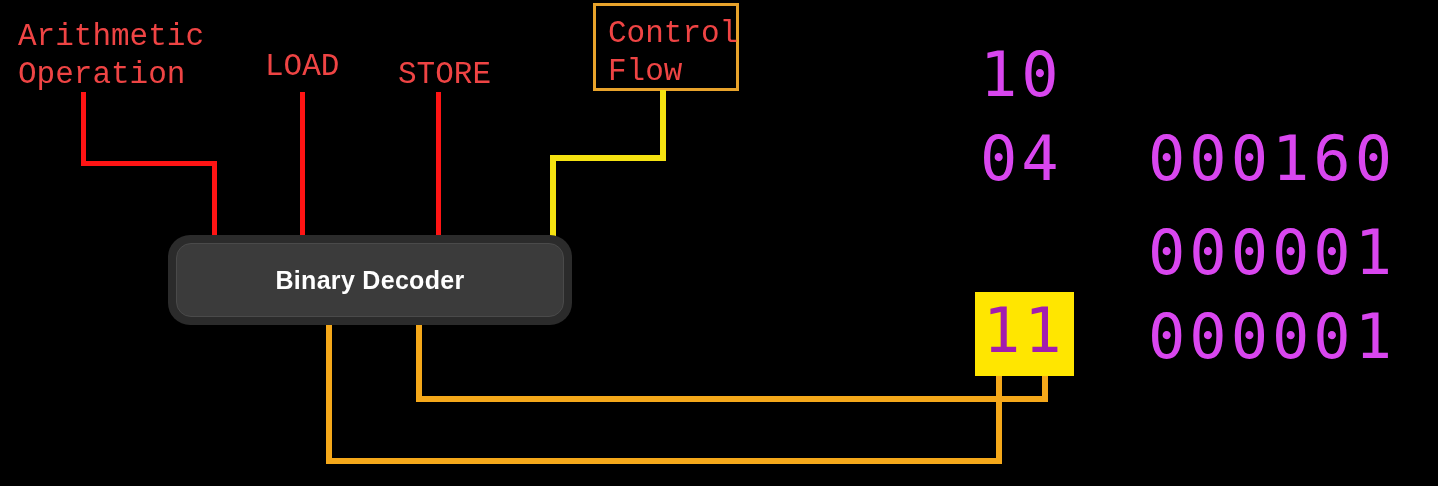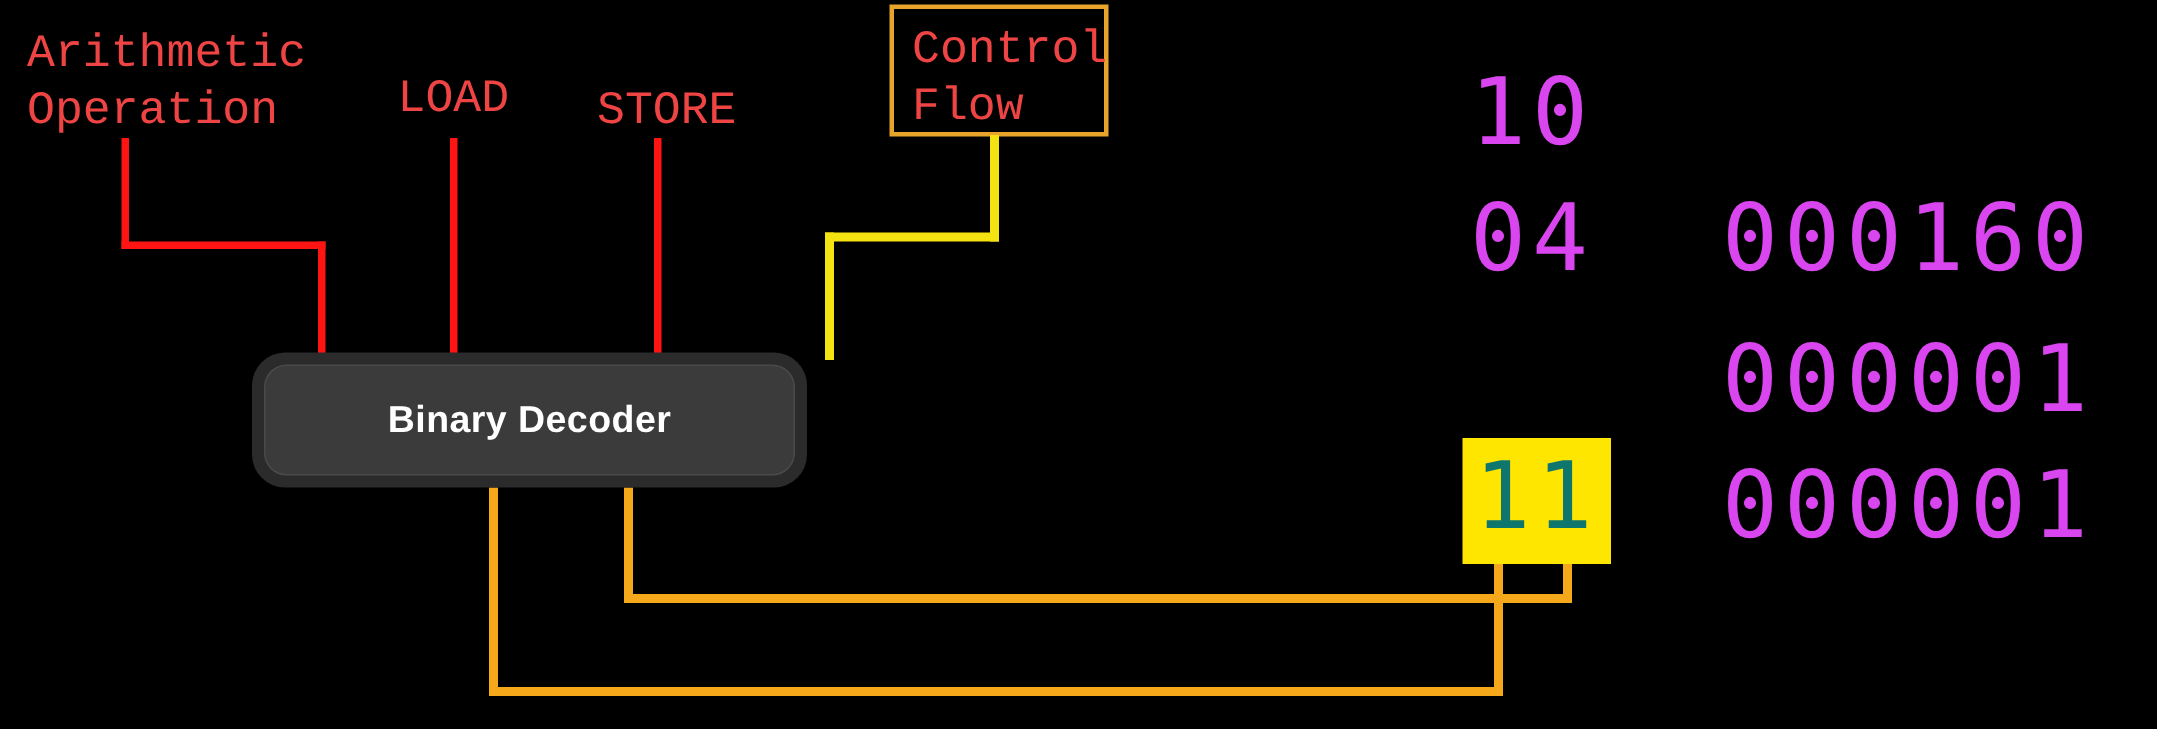--- a/index.html
+++ b/index.html
@@ -47,21 +47,21 @@
     position: static;
     display: block;
     padding: 9px 0 0 12px;
   }
 
   
   #decoder {
     position: absolute;
     left: 168px;
     top: 235px;
-    width: 370px;
+    width: 404px;
     height: 90px;
     background: #2b2b2b;
     border-radius: 22px;
     box-sizing: border-box;
     padding: 8px;
   }
   #decoder-inner {
     width: 100%;
     height: 100%;
     background: #3b3b3b;
@@ -95,21 +95,21 @@
     color: #d946ef;
     font-family: "DejaVu Sans Mono", "Liberation Mono", monospace;
     font-size: 62px;
     line-height: 62px;
     letter-spacing: 4px;
     white-space: pre;
     user-select: none;
   }
   .code-cell.highlighted {
     background: #ffe600;
-    color: #0f766e;
+    color: #a21caf;
     padding: 8px 8px 14px 8px;
     text-align: center;
   }
 
   .op-col { left: 980px; }
   .bin-col { left: 1148px; }
 
   .row-0 { top: 44px; }
   .row-1 { top: 128px; }
   .row-2 { top: 222px; }

